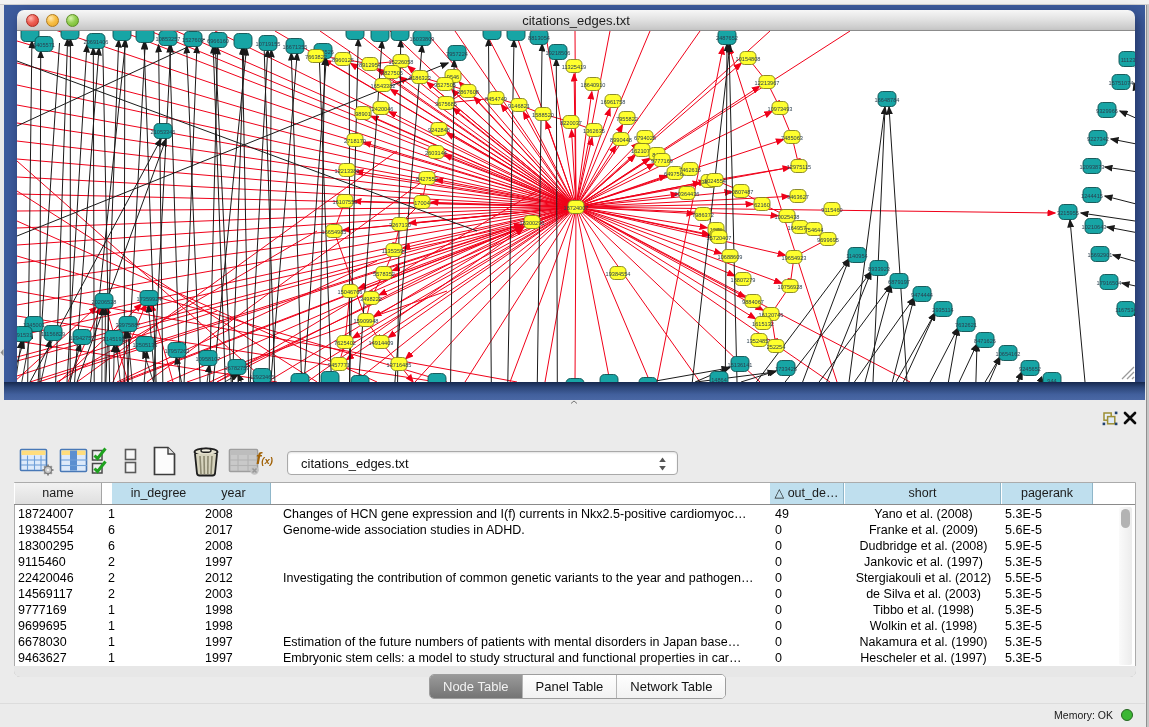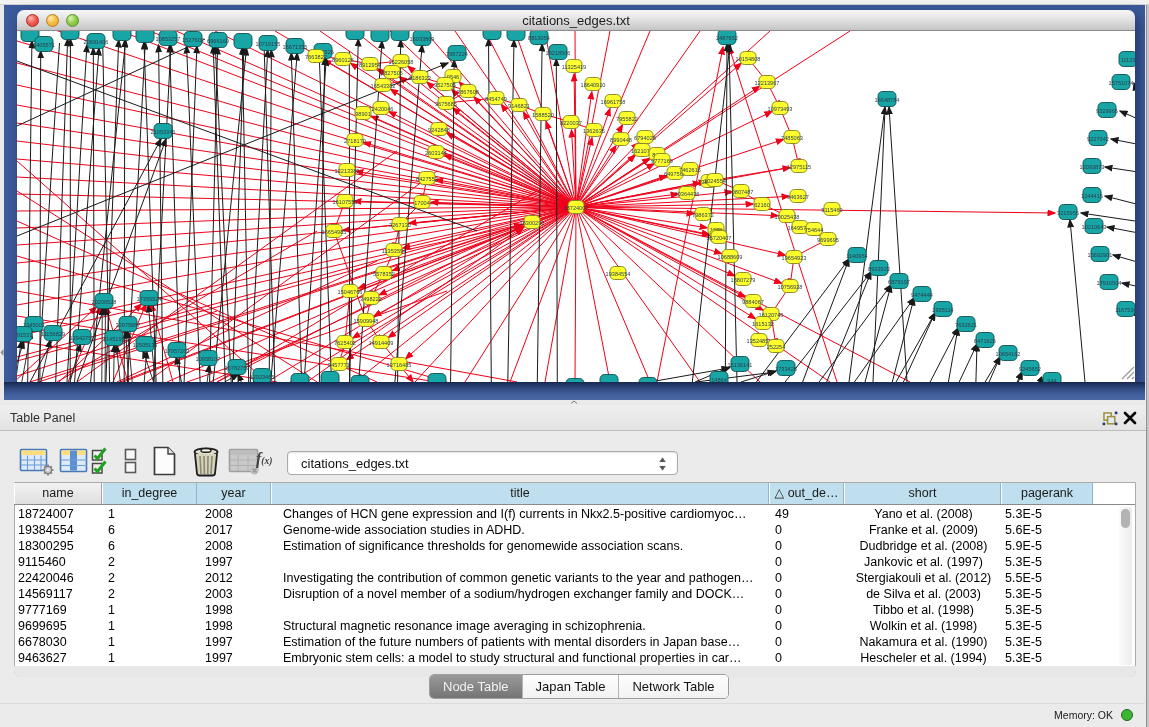--- a/index.html
+++ b/index.html
@@ -17,21 +17,21 @@
 #tly{left:29px;background:radial-gradient(circle at 35% 30%,#ffe9b3,#f7bf45 45%,#e8a426);border:1px solid #b27c1e}
 #tlg{left:49px;background:radial-gradient(circle at 35% 30%,#d8f3ae,#93cf51 45%,#6fb42a);border:1px solid #5d8f26}
 #canvas{position:absolute;left:17px;top:31px;width:1118px;height:351px;background:#fff;overflow:hidden}
 #belowwin{position:absolute;left:4px;top:382px;width:1141px;height:18px;
  background:linear-gradient(#16284d,#2c4679 30%,#42609d 70%,#4a67a4)}
 #panel{position:absolute;left:0;top:400px;width:1149px;height:327px;background:#ebebeb}
 #phead{position:absolute;left:0;top:5px;width:1149px;height:26px;background:linear-gradient(#efefef,#e3e3e3);border-bottom:1px solid #bdbdbd}
 #phead span{position:absolute;left:10px;top:6px;font-size:12.5px;color:#2e2e2e}
 #spl{position:absolute;left:569px;top:0px;width:10px;height:5px}
 .tbi{position:absolute}
-.fx{position:absolute;left:256px;top:450px;font-size:16px;font-style:italic;font-weight:bold;color:#404040;font-family:Liberation Serif, serif}
+.fx{position:absolute;left:256px;top:450px;font-size:16px;font-style:italic;font-weight:bold;color:#a16207;font-family:Liberation Sans, sans-serif}
 .fx i{font-size:9.5px;font-weight:bold}
 #combo{position:absolute;left:287px;top:451px;width:391px;height:24px;background:#fff;border:1px solid #a9a9a9;border-radius:4px;box-shadow:inset 0 1px 2px rgba(0,0,0,.12)}
 #combo span{position:absolute;left:13px;top:4px;font-size:13px;color:#111}
 #combo .st{position:absolute;right:10px;top:4px;width:9px;height:16px}
 #tblbox{position:absolute;left:14px;top:482px;width:1122px;height:195px;background:#fff;border:1px solid #ababab;border-radius:0 0 6px 6px}
 #thead{position:absolute;left:14px;top:483px;width:1121px;height:22px;border-bottom:1px solid #8a8a8a;background:#fff}
 .th{position:absolute;top:0;height:21px;background:#bfdfee;border-right:1px solid #8fb6c9;
  font-size:12.5px;color:#1b1b1b;text-align:center;line-height:21px}
 .th.gray{background:linear-gradient(#f2f2f2,#dfdfdf);border-right:1px solid #a5a5a5}
 #tbody{position:absolute;left:14px;top:506px;width:1121px;height:160px;overflow:hidden}
@@ -655,23 +655,20 @@
 <text x="515.0" y="193.5" font-size="5.6" fill="#2b3f4e" text-anchor="middle" font-family="Liberation Sans, sans-serif">18300295</text>
 <g stroke="#9a9a9a" stroke-width="1.3">
         <line x1="1105" y1="348" x2="1117" y2="336"></line>
         <line x1="1110" y1="348" x2="1117" y2="341"></line>
         <line x1="1115" y1="348" x2="1117" y2="346"></line>
       </g>
 </svg>
 </div>
 <div id="belowwin"></div>
 <div id="panel">
- <div id="phead">
-      <span>Table Panel</span>
-    </div>
  <svg id="spl" width="10" height="5" viewBox="0 0 10 5">
       <path d="M2 3.5 L5 1 L8 3.5" stroke="#777" fill="none"></path>
     </svg>
  <svg style="position:absolute;left:1102px;top:11px" width="16" height="15" viewBox="0 0 16 15">
    <rect x="2" y="2" width="7.2" height="7.2" fill="#eaf1fa" stroke="#9d8f33" stroke-width="1.5"></rect>
    <rect x="5.6" y="5.6" width="7.2" height="7.2" fill="#dfeaf7" stroke="#9d8f33" stroke-width="1.5"></rect>
    <rect x="12.8" y="0.6" width="2.6" height="2.6" fill="#1d3f6e"></rect>
       <rect x="0.6" y="11.6" width="2.6" height="2.6" fill="#1d3f6e"></rect>
       <rect x="12.8" y="11.6" width="2.6" height="2.6" fill="#1d3f6e"></rect>
  </svg>
@@ -750,23 +747,22 @@
 <div id="combo">
     <span>citations_edges.txt</span>
  <svg class="st" width="9" height="16" viewBox="0 0 9 16">
       <path d="M1.2 6 L4.5 1.5 L7.8 6 z" fill="#555"></path>
       <path d="M1.2 10 L4.5 14.5 L7.8 10 z" fill="#555"></path>
     </svg>
 </div>
 <div id="tblbox"></div>
 <div id="thead">
  <div class="th gray" style="left:1px;width:87px">name</div>
- <div class="th" style="left:89px;width:94px">in_degree</div>
+ <div class="th" style="left:98px;width:94px">in_degree</div>
  <div class="th" style="left:183px;width:74px">year</div>
- <div class="th" style="left:258px;width:497px">title</div>
  <div class="th" style="left:756px;width:74px">△ out_de…</div>
  <div class="th" style="left:831px;width:156px">short</div>
  <div class="th" style="left:988px;width:91px">pagerank</div>
 </div>
 <div id="tbody">
 <div class="tr" style="top:0px">
       <span class="c" style="left:4px">18724007</span>
       <span class="c" style="left:94px">1</span>
       <span class="c" style="left:191px">2008</span>
       <span class="c" style="left:269px">Changes of HCN gene expression and I(f) currents in Nkx2.5-positive cardiomyoc…</span>
@@ -780,21 +776,20 @@
       <span class="c" style="left:191px">2017</span>
       <span class="c" style="left:269px">Genome-wide association studies in ADHD.</span>
       <span class="c" style="left:761px">0</span>
       <span class="c cc" style="left:831px;width:157px">Franke et al. (2009)</span>
       <span class="c" style="left:991px">5.6E-5</span>
     </div>
 <div class="tr" style="top:32px">
       <span class="c" style="left:4px">18300295</span>
       <span class="c" style="left:94px">6</span>
       <span class="c" style="left:191px">2008</span>
-      <span class="c" style="left:269px">Estimation of significance thresholds for genomewide association scans.</span>
       <span class="c" style="left:761px">0</span>
       <span class="c cc" style="left:831px;width:157px">Dudbridge et al. (2008)</span>
       <span class="c" style="left:991px">5.9E-5</span>
     </div>
 <div class="tr" style="top:48px">
       <span class="c" style="left:4px">9115460</span>
       <span class="c" style="left:94px">2</span>
       <span class="c" style="left:191px">1997</span>
       <span class="c" style="left:761px">0</span>
       <span class="c cc" style="left:831px;width:157px">Jankovic et al. (1997)</span>
@@ -806,68 +801,66 @@
       <span class="c" style="left:191px">2012</span>
       <span class="c" style="left:269px">Investigating the contribution of common genetic variants to the year and pathogen…</span>
       <span class="c" style="left:761px">0</span>
       <span class="c cc" style="left:831px;width:157px">Stergiakouli et al. (2012)</span>
       <span class="c" style="left:991px">5.5E-5</span>
     </div>
 <div class="tr" style="top:80px">
       <span class="c" style="left:4px">14569117</span>
       <span class="c" style="left:94px">2</span>
       <span class="c" style="left:191px">2003</span>
-      <span class="c" style="left:269px">Disruption of a novel member of a sodium/hydrogen exchanger family and DOCK…</span>
       <span class="c" style="left:761px">0</span>
       <span class="c cc" style="left:831px;width:157px">de Silva et al. (2003)</span>
       <span class="c" style="left:991px">5.3E-5</span>
     </div>
 <div class="tr" style="top:96px">
       <span class="c" style="left:4px">9777169</span>
       <span class="c" style="left:94px">1</span>
       <span class="c" style="left:191px">1998</span>
       <span class="c" style="left:761px">0</span>
       <span class="c cc" style="left:831px;width:157px">Tibbo et al. (1998)</span>
       <span class="c" style="left:991px">5.3E-5</span>
     </div>
 <div class="tr" style="top:112px">
       <span class="c" style="left:4px">9699695</span>
       <span class="c" style="left:94px">1</span>
       <span class="c" style="left:191px">1998</span>
-      <span class="c" style="left:269px">Structural magnetic resonance image averaging in schizophrenia.</span>
       <span class="c" style="left:761px">0</span>
       <span class="c cc" style="left:831px;width:157px">Wolkin et al. (1998)</span>
       <span class="c" style="left:991px">5.3E-5</span>
     </div>
 <div class="tr" style="top:128px">
       <span class="c" style="left:4px">6678030</span>
       <span class="c" style="left:94px">1</span>
       <span class="c" style="left:191px">1997</span>
       <span class="c" style="left:269px">Estimation of the future numbers of patients with mental disorders in Japan base…</span>
       <span class="c" style="left:761px">0</span>
       <span class="c cc" style="left:831px;width:157px">Nakamura et al. (1990)</span>
       <span class="c" style="left:991px">5.3E-5</span>
     </div>
 <div class="tr" style="top:144px">
       <span class="c" style="left:4px">9463627</span>
       <span class="c" style="left:94px">1</span>
       <span class="c" style="left:191px">1997</span>
       <span class="c" style="left:269px">Embryonic stem cells: a model to study structural and functional properties in car…</span>
       <span class="c" style="left:761px">0</span>
-      <span class="c cc" style="left:831px;width:157px">Hescheler et al. (1994)</span>
+      <span class="c cc" style="left:831px;width:157px">Hescheler et al. (1997)</span>
       <span class="c" style="left:991px">5.3E-5</span>
     </div>
 </div>
 <div id="tfoot"></div>
 <div id="vsb">
     <div></div>
   </div>
 <div id="tabs">
  <div class="tab sel" style="border-left:none">Node Table</div>
- <div class="tab">Japan Table</div>
+ <div class="tab">Panel Table</div>
  <div class="tab">Network Table</div>
 </div>
 <div id="statline"></div>
 <div id="mem">Memory: OK</div>
 <div id="memdot"></div>
 <div id="rightedge"></div>
 <svg style="position:absolute;left:0px;top:348px" width="4" height="9" viewBox="0 0 4 9">
     <path d="M3.5 1 L0.5 4.5 L3.5 8 z" fill="#8a8a8a"></path>
   </svg>
 

